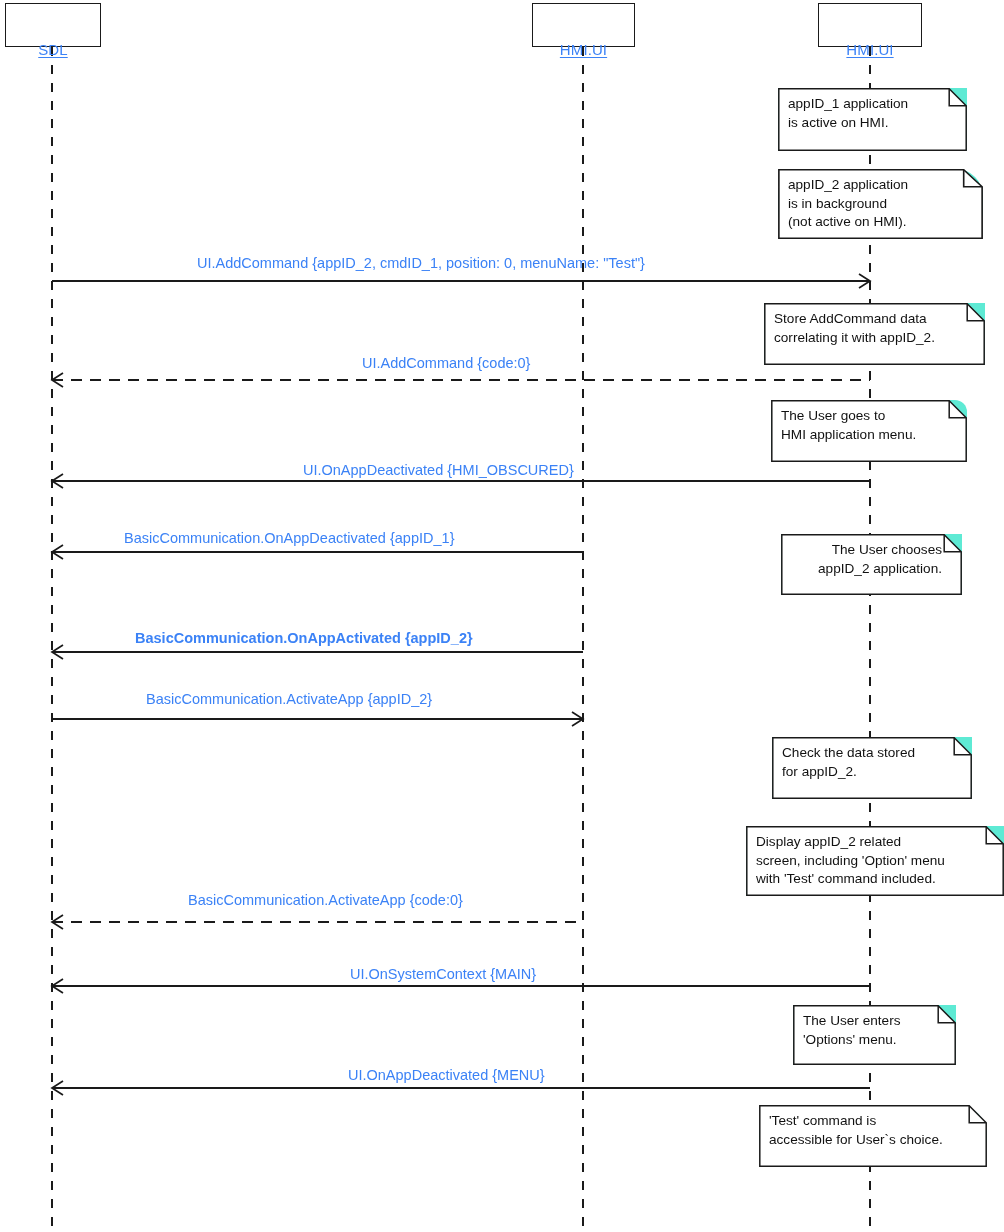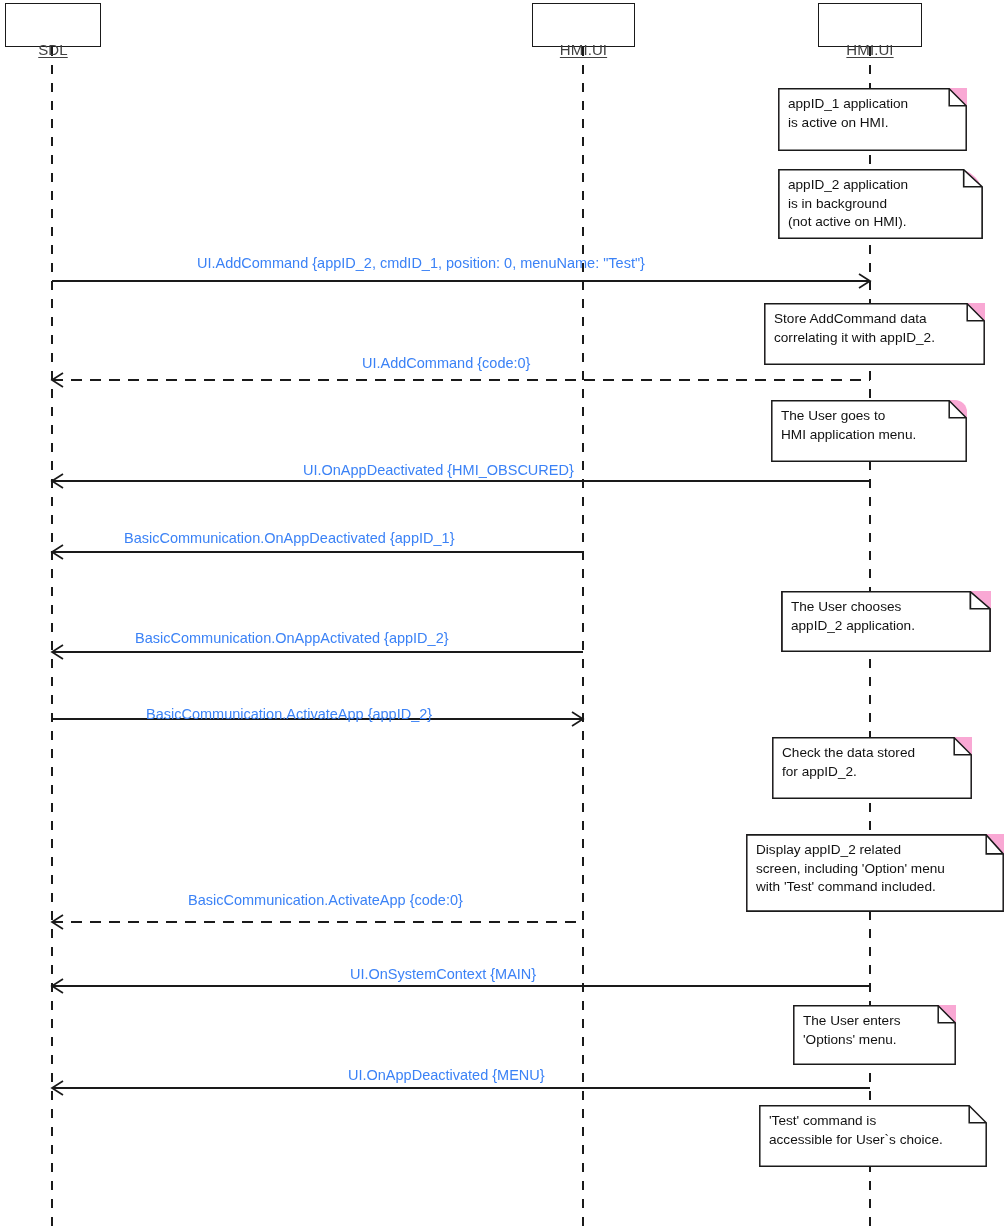--- a/index.html
+++ b/index.html
@@ -27,40 +27,40 @@
     position: absolute;
     box-sizing: border-box;
     border: 1.6px solid #1a1a1a;
     background: #ffffff;
     display: flex;
     align-items: center;
     justify-content: center;
   }
   .lifeline-title {
     font-size: 15px;
-    color: #404040;
+    color: #3b82f6;
     text-decoration: underline;
     text-underline-offset: 2px;
     letter-spacing: 0.1px;
     white-space: nowrap;
     margin-top: 48px;
   }
   
   .msg-label {
     position: absolute;
     font-size: 14.5px;
     color: #3b82f6;
     white-space: nowrap;
     line-height: 1;
   }
   
   .note {
     position: absolute;
     box-sizing: border-box;
-    background: #f9a8d4;
+    background: #5eead4;
   }
   .note-shape {
     position: absolute;
     left: 0;
     top: 0;
     width: 100%;
     height: 100%;
   }
   .note-text {
     position: absolute;
@@ -106,22 +106,22 @@
     <div class="lifeline-box" style="left: 532px; top: 3px; width: 103px; height: 44px;">
       <span class="lifeline-title">HMI.UI</span>
     </div>
     <div class="lifeline-box" style="left: 818px; top: 3px; width: 104px; height: 44px;">
       <span class="lifeline-title">HMI.UI</span>
     </div>
     <div class="msg-label" style="left: 197px; top: 256px;">UI.AddCommand {appID_2, cmdID_1, position: 0, menuName: "Test"}</div>
     <div class="msg-label" style="left: 362px; top: 356px;">UI.AddCommand {code:0}</div>
     <div class="msg-label" style="left: 303px; top: 463px;">UI.OnAppDeactivated {HMI_OBSCURED}</div>
     <div class="msg-label" style="left: 124px; top: 531px;">BasicCommunication.OnAppDeactivated {appID_1}</div>
-    <div class="msg-label" style="left: 135px; top: 631px;">BasicCommunication.OnAppActivated {appID_2}</div>
-    <div class="msg-label" style="left: 146px; top: 692px; margin-top: 15px;">BasicCommunication.ActivateApp {appID_2}</div>
+    <div class="msg-label" style="left: 135px; top: 631px; font-weight: bold;">BasicCommunication.OnAppActivated {appID_2}</div>
+    <div class="msg-label" style="left: 146px; top: 692px;">BasicCommunication.ActivateApp {appID_2}</div>
     <div class="msg-label" style="left: 188px; top: 893px;">BasicCommunication.ActivateApp {code:0}</div>
     <div class="msg-label" style="left: 350px; top: 967px;">UI.OnSystemContext {MAIN}</div>
     <div class="msg-label" style="left: 348px; top: 1068px;">UI.OnAppDeactivated {MENU}</div>
     <div class="note" style="left: 778px; top: 88px; width: 189px; height: 63px;">
       <svg class="note-shape" viewBox="0 0 189 63" preserveAspectRatio="none">
         <path d="M0.8,0.8 L171.2,0.8 L188.2,17.8 L188.2,62.2 L0.8,62.2 Z" fill="#ffffff" stroke="#1a1a1a" stroke-width="1.5"></path>
         <path d="M171.2,0.8 L171.2,17.8 L188.2,17.8" fill="none" stroke="#1a1a1a" stroke-width="1.5"></path>
       </svg>
       <div class="note-text">appID_1 application
 is active on HMI.</div>
@@ -144,37 +144,37 @@
 correlating it with appID_2.</div>
     </div>
     <div class="note" style="left: 771px; top: 400px; width: 196px; height: 62px; border-radius: 12px;">
       <svg class="note-shape" viewBox="0 0 196 62" preserveAspectRatio="none">
         <path d="M0.8,0.8 L178.2,0.8 L195.2,17.8 L195.2,61.2 L0.8,61.2 Z" fill="#ffffff" stroke="#1a1a1a" stroke-width="1.5"></path>
         <path d="M178.2,0.8 L178.2,17.8 L195.2,17.8" fill="none" stroke="#1a1a1a" stroke-width="1.5"></path>
       </svg>
       <div class="note-text">The User goes to
 HMI application menu.</div>
     </div>
-    <div class="note" style="left: 781px; top: 591px; width: 210px; height: 61px;">
+    <div class="note" style="left: 781px; top: 534px; width: 181px; height: 61px; text-align: right;">
       <svg class="note-shape" viewBox="0 0 181 61" preserveAspectRatio="none">
         <path d="M0.8,0.8 L163.2,0.8 L180.2,17.8 L180.2,60.2 L0.8,60.2 Z" fill="#ffffff" stroke="#1a1a1a" stroke-width="1.5"></path>
         <path d="M163.2,0.8 L163.2,17.8 L180.2,17.8" fill="none" stroke="#1a1a1a" stroke-width="1.5"></path>
       </svg>
       <div class="note-text">The User chooses
 appID_2 application.</div>
     </div>
     <div class="note" style="left: 772px; top: 737px; width: 200px; height: 62px;">
       <svg class="note-shape" viewBox="0 0 200 62" preserveAspectRatio="none">
         <path d="M0.8,0.8 L182.2,0.8 L199.2,17.8 L199.2,61.2 L0.8,61.2 Z" fill="#ffffff" stroke="#1a1a1a" stroke-width="1.5"></path>
         <path d="M182.2,0.8 L182.2,17.8 L199.2,17.8" fill="none" stroke="#1a1a1a" stroke-width="1.5"></path>
       </svg>
       <div class="note-text">Check the data stored
 for appID_2.</div>
     </div>
-    <div class="note" style="left: 746px; top: 826px; width: 258px; height: 78px; margin-top: 8px;">
+    <div class="note" style="left: 746px; top: 826px; width: 258px; height: 70px;">
       <svg class="note-shape" viewBox="0 0 258 70" preserveAspectRatio="none">
         <path d="M0.8,0.8 L240.2,0.8 L257.2,17.8 L257.2,69.2 L0.8,69.2 Z" fill="#ffffff" stroke="#1a1a1a" stroke-width="1.5"></path>
         <path d="M240.2,0.8 L240.2,17.8 L257.2,17.8" fill="none" stroke="#1a1a1a" stroke-width="1.5"></path>
       </svg>
       <div class="note-text">Display appID_2 related
 screen, including 'Option' menu
 with 'Test' command included.</div>
     </div>
     <div class="note" style="left: 793px; top: 1005px; width: 163px; height: 60px;">
       <svg class="note-shape" viewBox="0 0 163 60" preserveAspectRatio="none">

